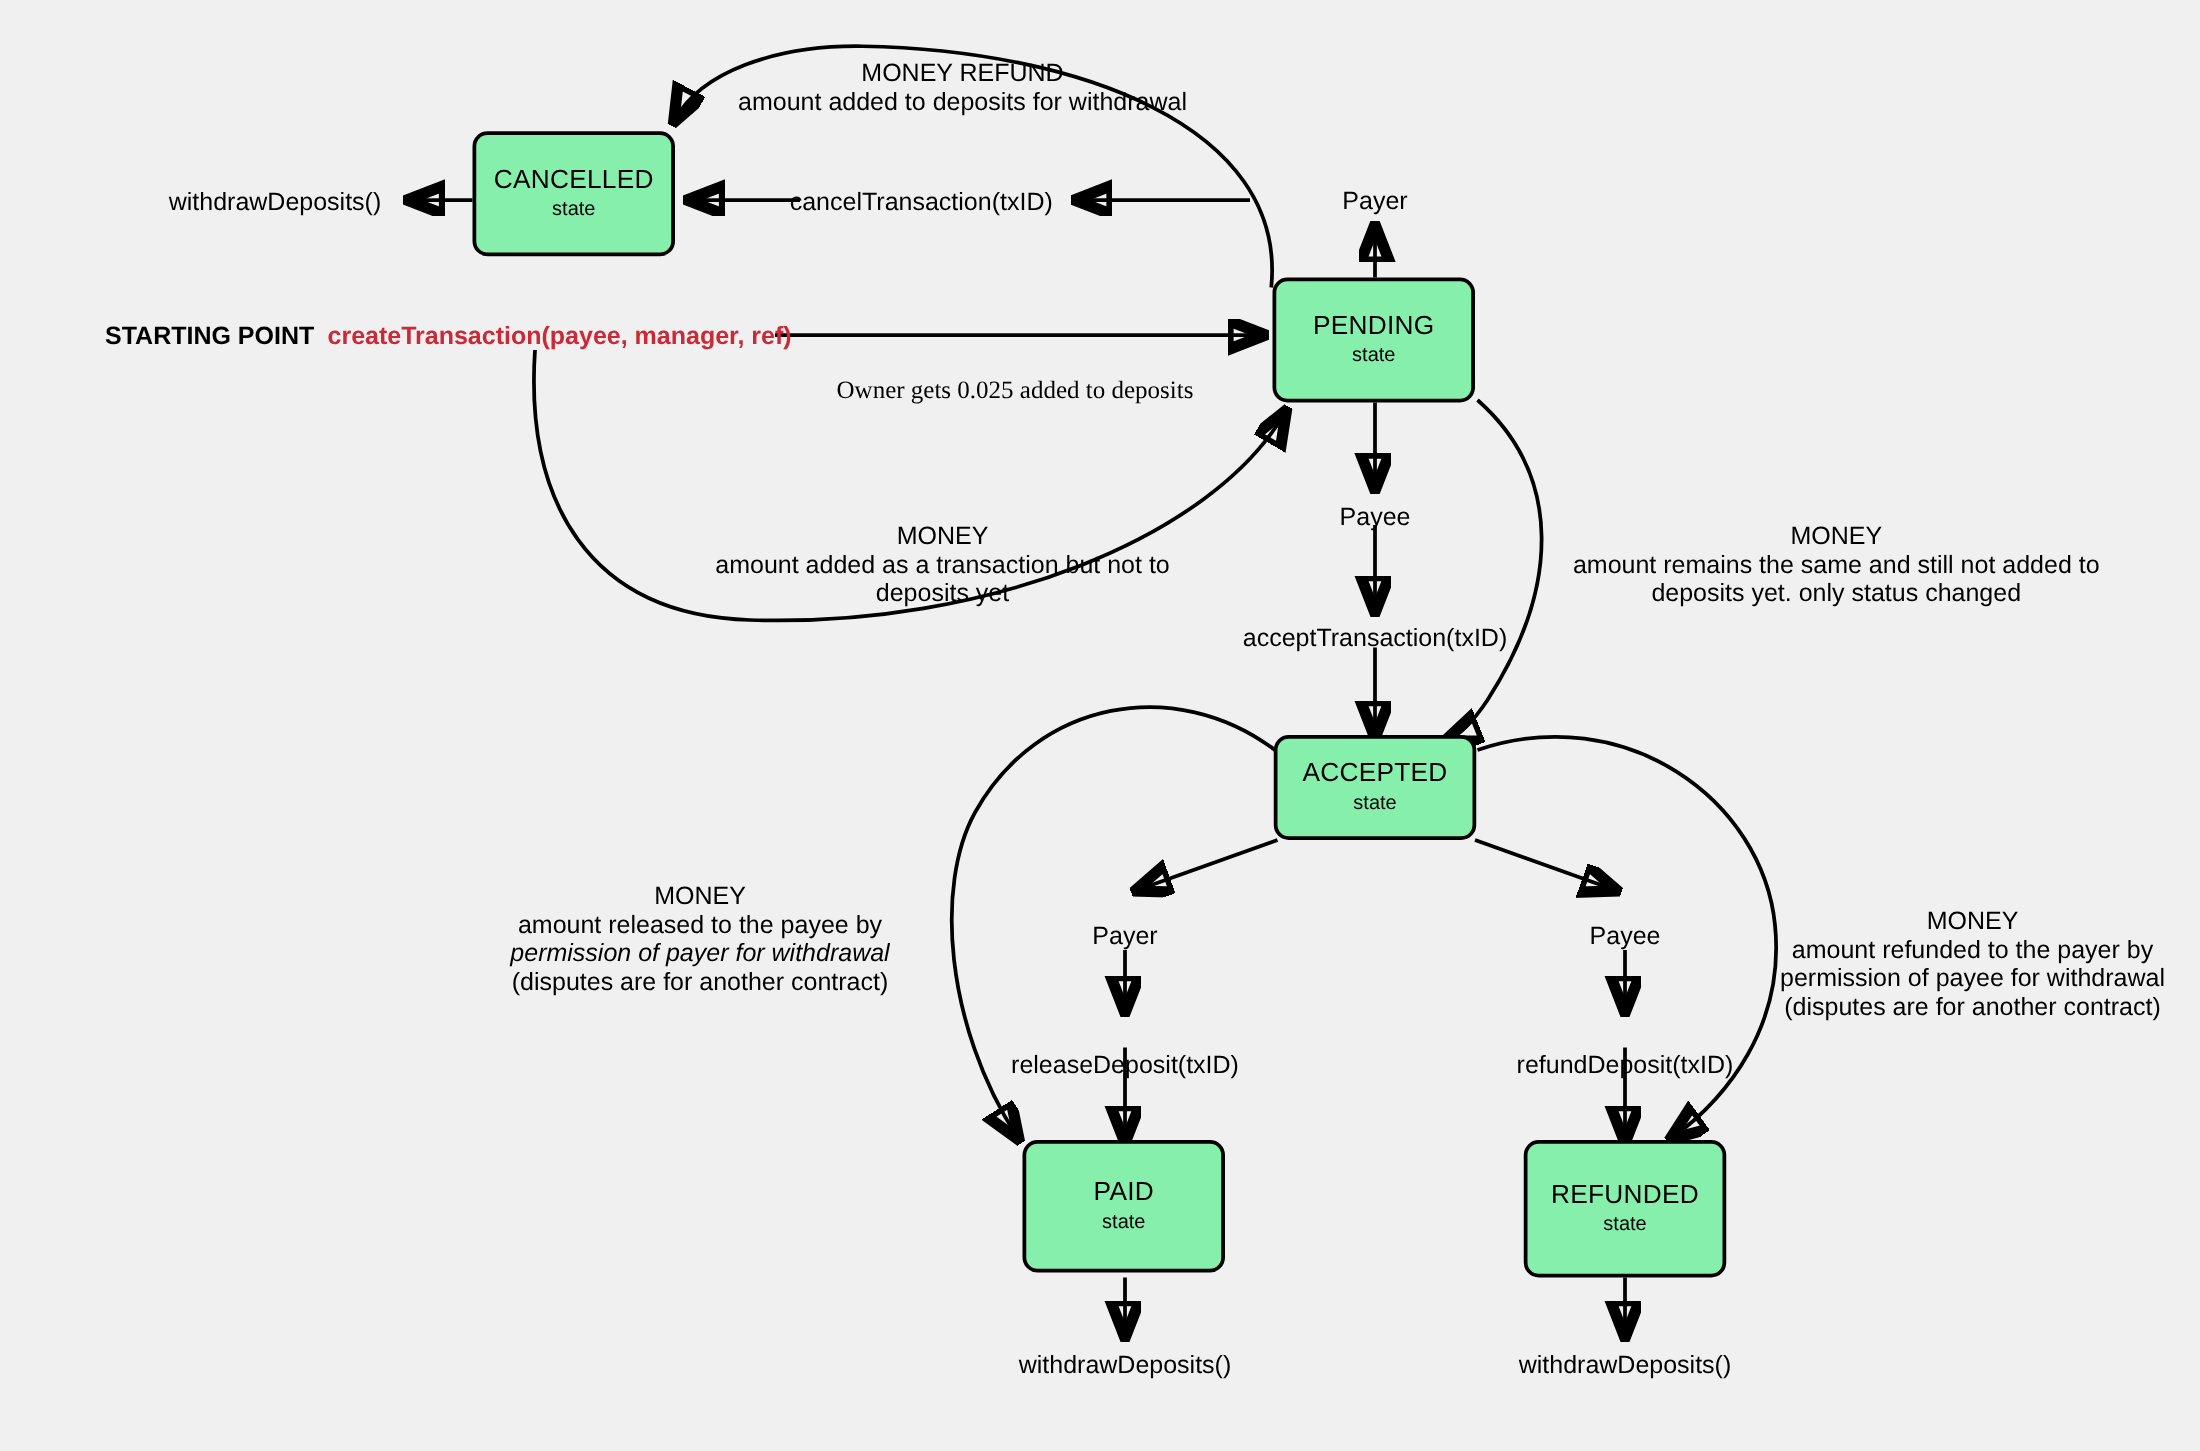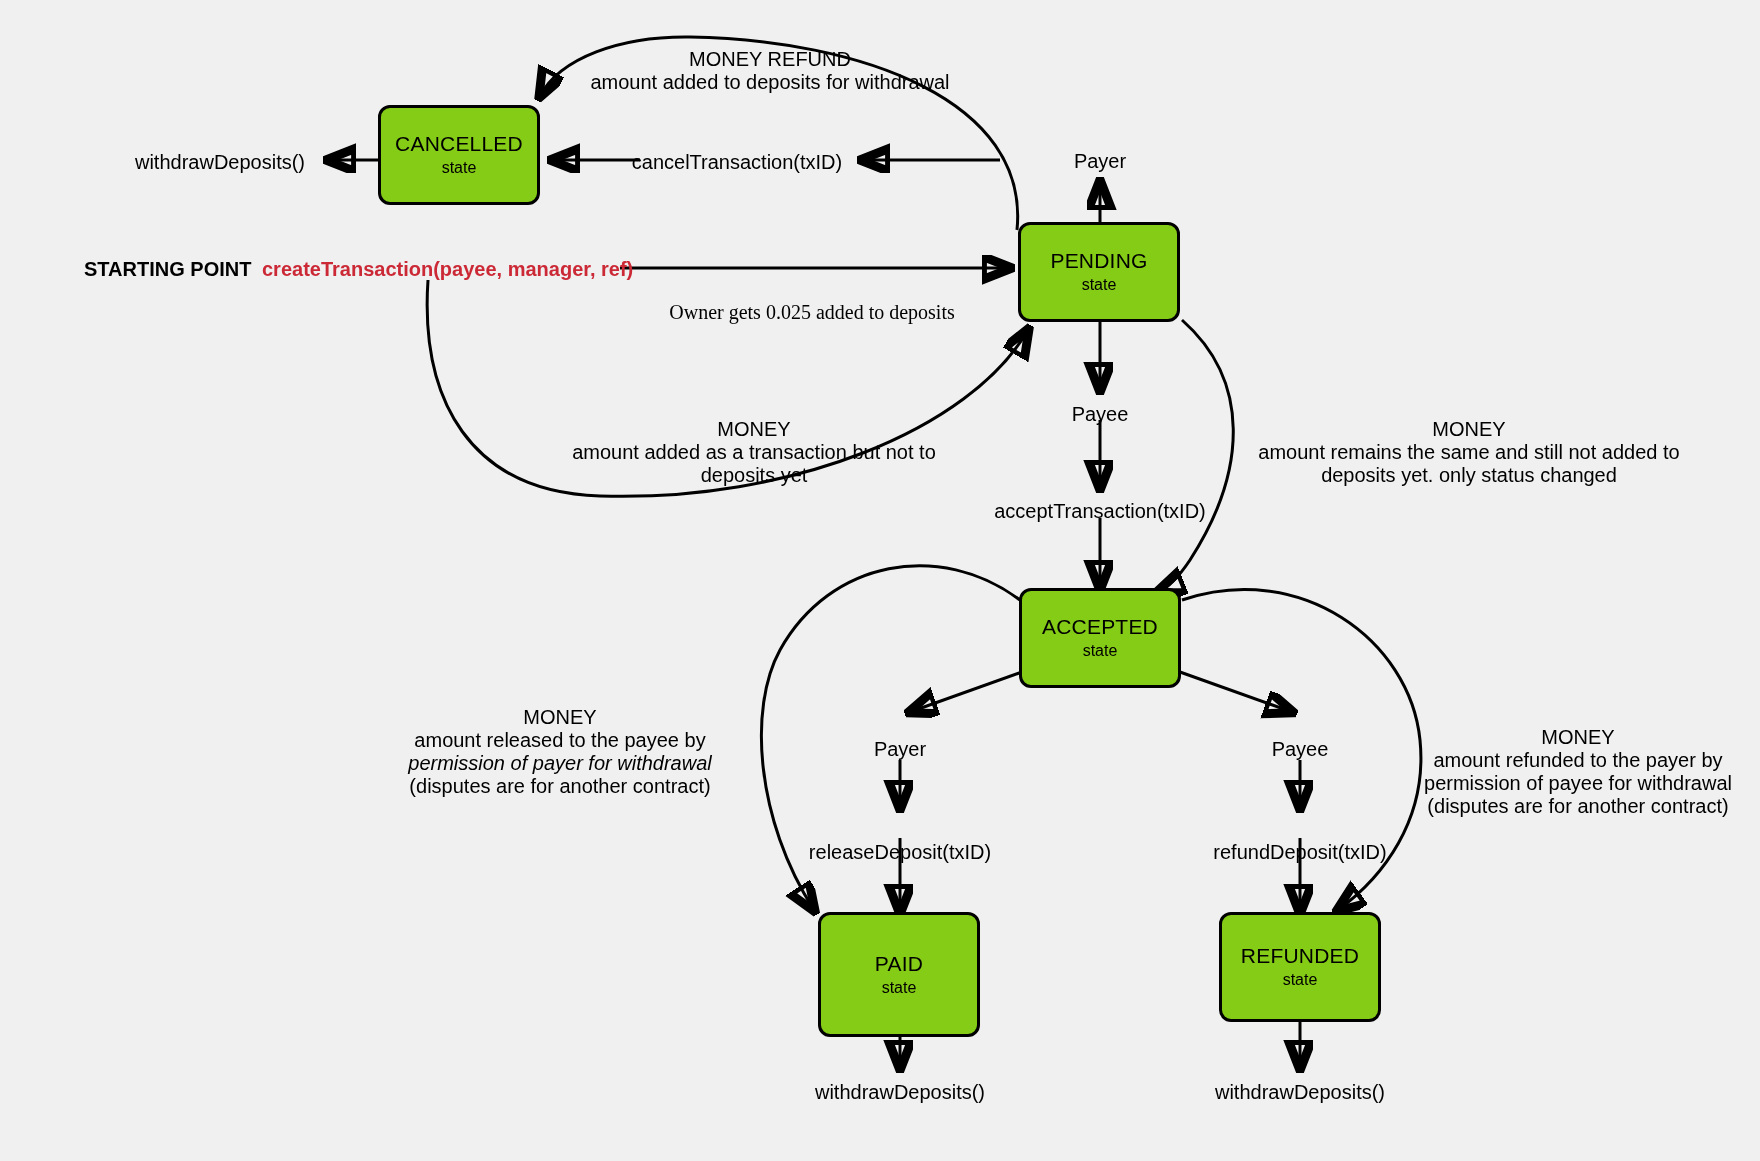--- a/index.html
+++ b/index.html
@@ -24,21 +24,21 @@
     height: 1161px;
     pointer-events: none;
   }
   svg.edges path, svg.edges line {
     fill: none;
     stroke: #000000;
     stroke-width: 3;
   }
   .node {
     position: absolute;
-    background: #84cc16;
+    background: #86efac;
     border: 3px solid #000000;
     border-radius: 12px;
     box-sizing: border-box;
     display: flex;
     flex-direction: column;
     align-items: center;
     justify-content: center;
     line-height: 1.28;
   }
   .node .nm {
@@ -131,26 +131,26 @@
   <div class="node" style="left:378px; top:105px; width:162px; height:100px;">
     <div class="nm">CANCELLED</div>
     <div class="sub">state</div>
   </div>
 
   <div class="node" style="left:1018px; top:222px; width:162px; height:100px;">
     <div class="nm">PENDING</div>
     <div class="sub">state</div>
   </div>
 
-  <div class="node" style="left:1019px; top:588px; width:162px; height:100px;">
+  <div class="node" style="left:1019px; top:588px; width:162px; height:84px;">
     <div class="nm">ACCEPTED</div>
     <div class="sub">state</div>
   </div>
 
-  <div class="node" style="left:818px; top:912px; width:162px; height:125px;">
+  <div class="node" style="left:818px; top:912px; width:162px; height:106px;">
     <div class="nm">PAID</div>
     <div class="sub">state</div>
   </div>
 
   <div class="node" style="left:1219px; top:912px; width:162px; height:110px;">
     <div class="nm">REFUNDED</div>
     <div class="sub">state</div>
   </div>
 
   <div class="start-label" style="left:84px; top:258px;">STARTING POINT</div>

